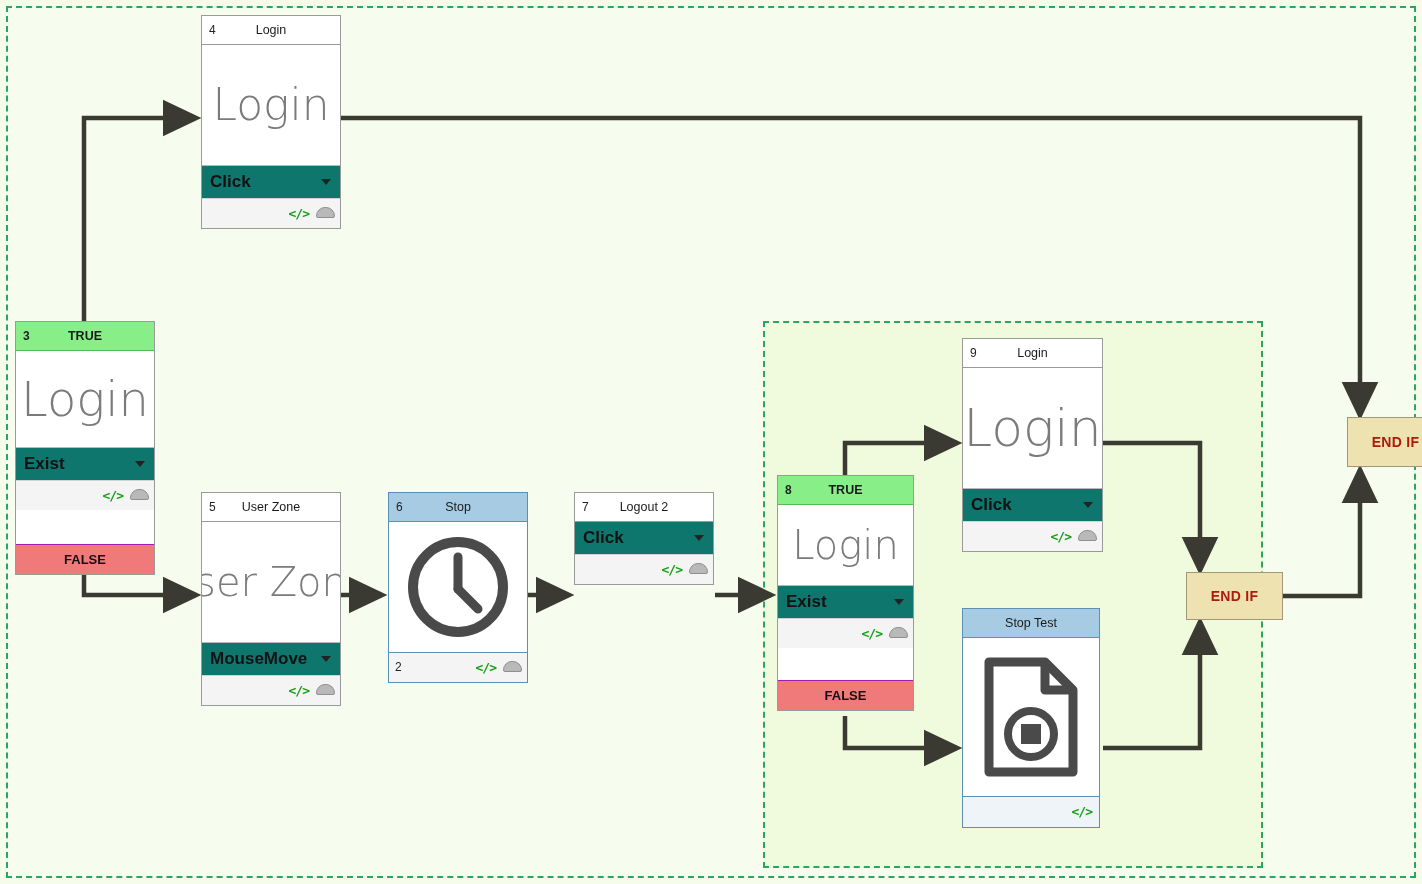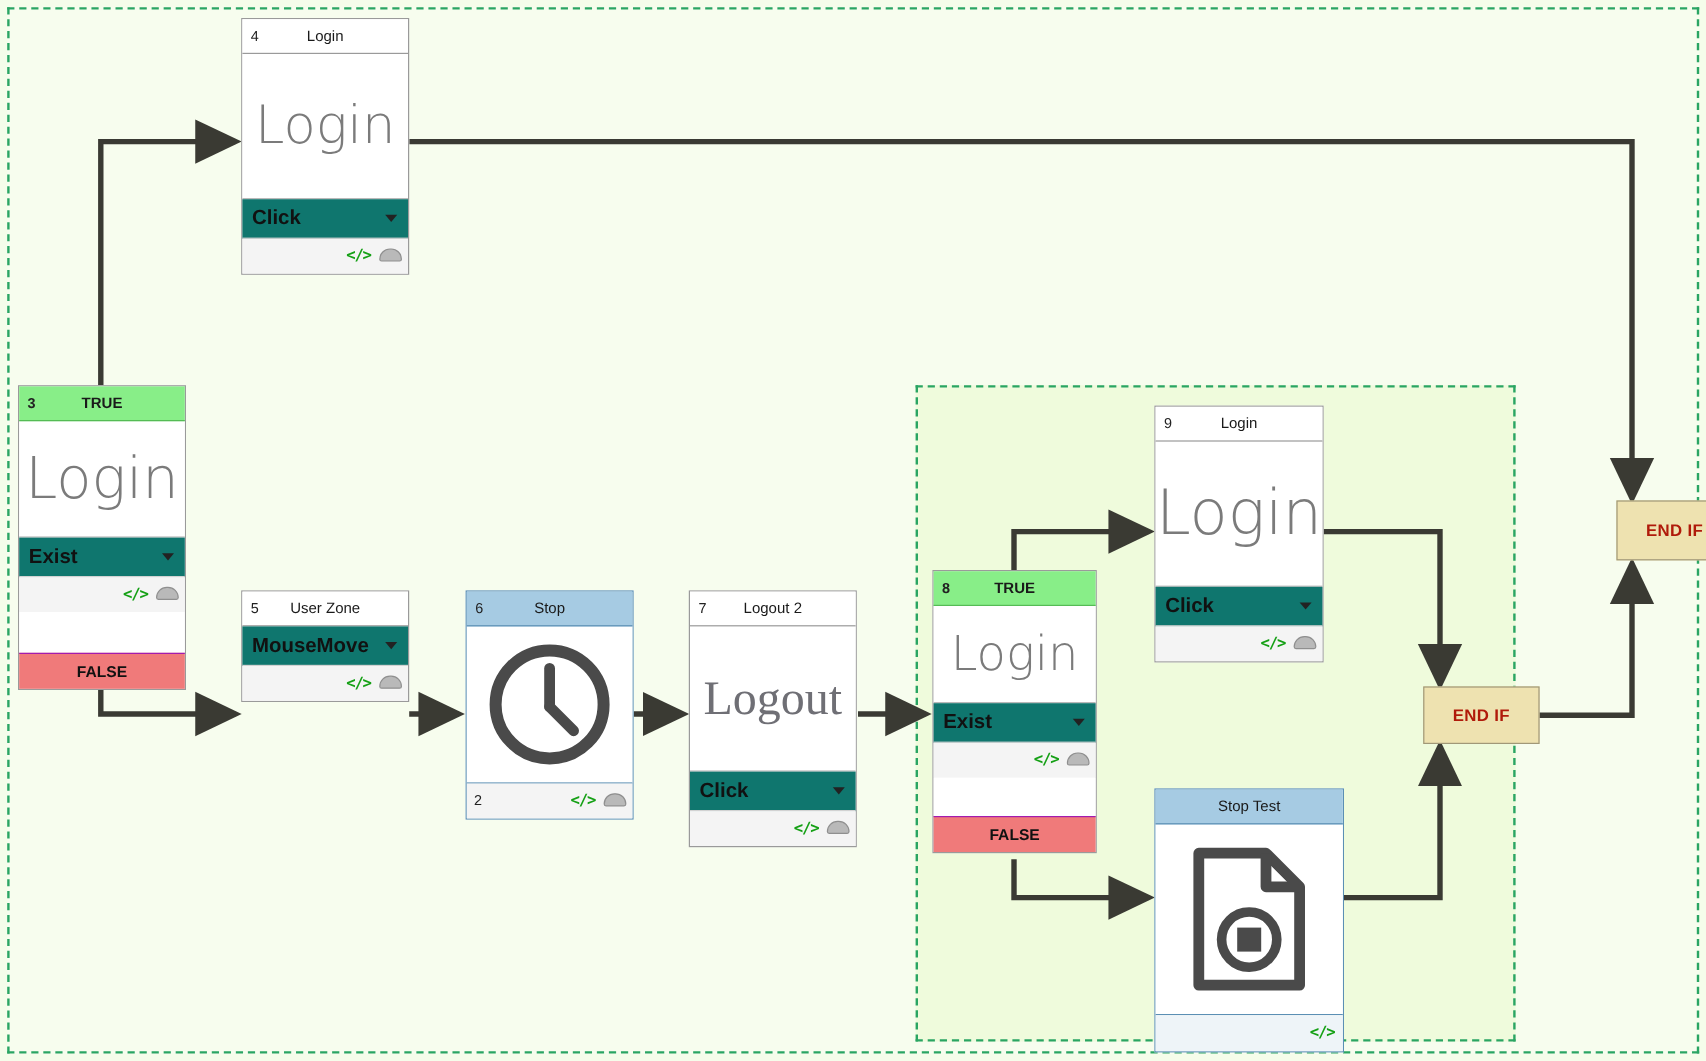--- a/index.html
+++ b/index.html
@@ -204,20 +204,23 @@
     </div>
     <div class="node-blank"></div>
     <div class="bar-false">FALSE</div>
   </div>
 
   <div class="node" style="left:201px;top:492px;width:140px;">
     <div class="node-head">
       <span class="num">5</span>
       <span>User Zone</span>
     </div>
+    <div class="node-body">
+      <span class="thumb wide">ser Zon</span>
+    </div>
     <div class="node-select">
       <span>MouseMove</span>
       <span class="caret"></span>
     </div>
     <div class="node-foot">
       <span></span>
       <span class="icons">
         <span class="ico-code">&lt;/&gt;</span>
         <span class="ico-cloud"></span>
       </span>
@@ -243,23 +246,20 @@
         <span class="ico-cloud"></span>
       </span>
     </div>
   </div>
 
   <div class="node" style="left:574px;top:492px;width:140px;">
     <div class="node-head">
       <span class="num">7</span>
       <span>Logout 2</span>
     </div>
-    <div class="node-body">
-      <span class="thumb serif">Logout</span>
-    </div>
     <div class="node-select">
       <span>Click</span>
       <span class="caret"></span>
     </div>
     <div class="node-foot">
       <span></span>
       <span class="icons">
         <span class="ico-code">&lt;/&gt;</span>
         <span class="ico-cloud"></span>
       </span>
@@ -302,21 +302,21 @@
     </div>
     <div class="node-foot">
       <span></span>
       <span class="icons">
         <span class="ico-code">&lt;/&gt;</span>
         <span class="ico-cloud"></span>
       </span>
     </div>
   </div>
 
-  <div class="node" style="left:962px;top:657px;width:158px;border-color:#5b8fb4;">
+  <div class="node" style="left:962px;top:608px;width:138px;border-color:#5b8fb4;">
     <div class="node-head blue">
       <span class="num"></span>
       <span>Stop Test</span>
     </div>
     <div class="node-body" style="height:158px;border-bottom:1px solid #5b8fb4;">
       <svg class="art" width="112" height="130" viewBox="0 0 112 130">
         <path d="M14,10 L70,10 L98,38 L98,120 L14,120 Z" fill="none" stroke="#4a4a4a" stroke-width="9" stroke-linejoin="round"></path>
         <path d="M70,10 L70,38 L98,38" fill="none" stroke="#4a4a4a" stroke-width="9" stroke-linejoin="round"></path>
         <circle cx="56" cy="82" r="23" fill="none" stroke="#4a4a4a" stroke-width="8"></circle>
         <rect x="46" y="72" width="20" height="20" fill="#4a4a4a"></rect>

